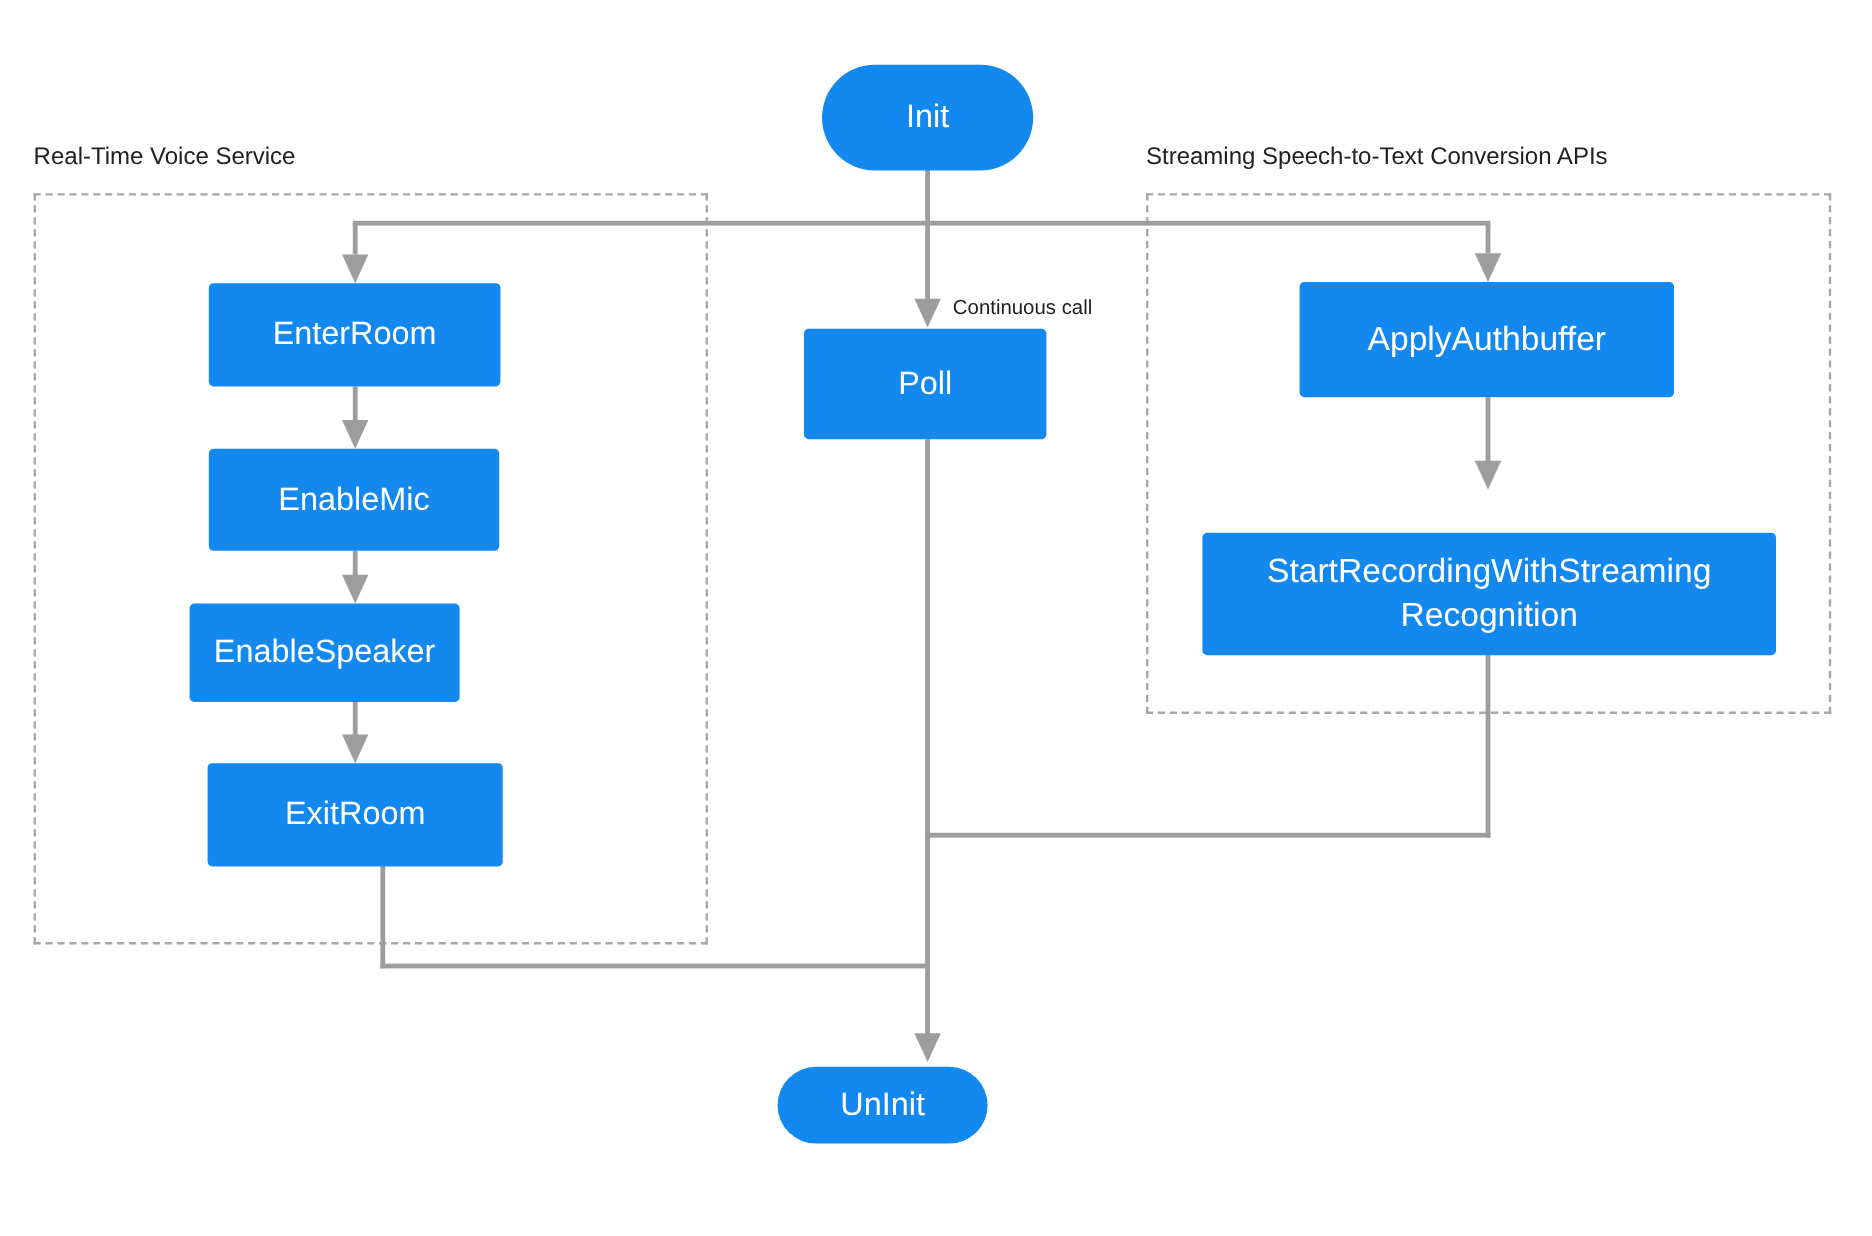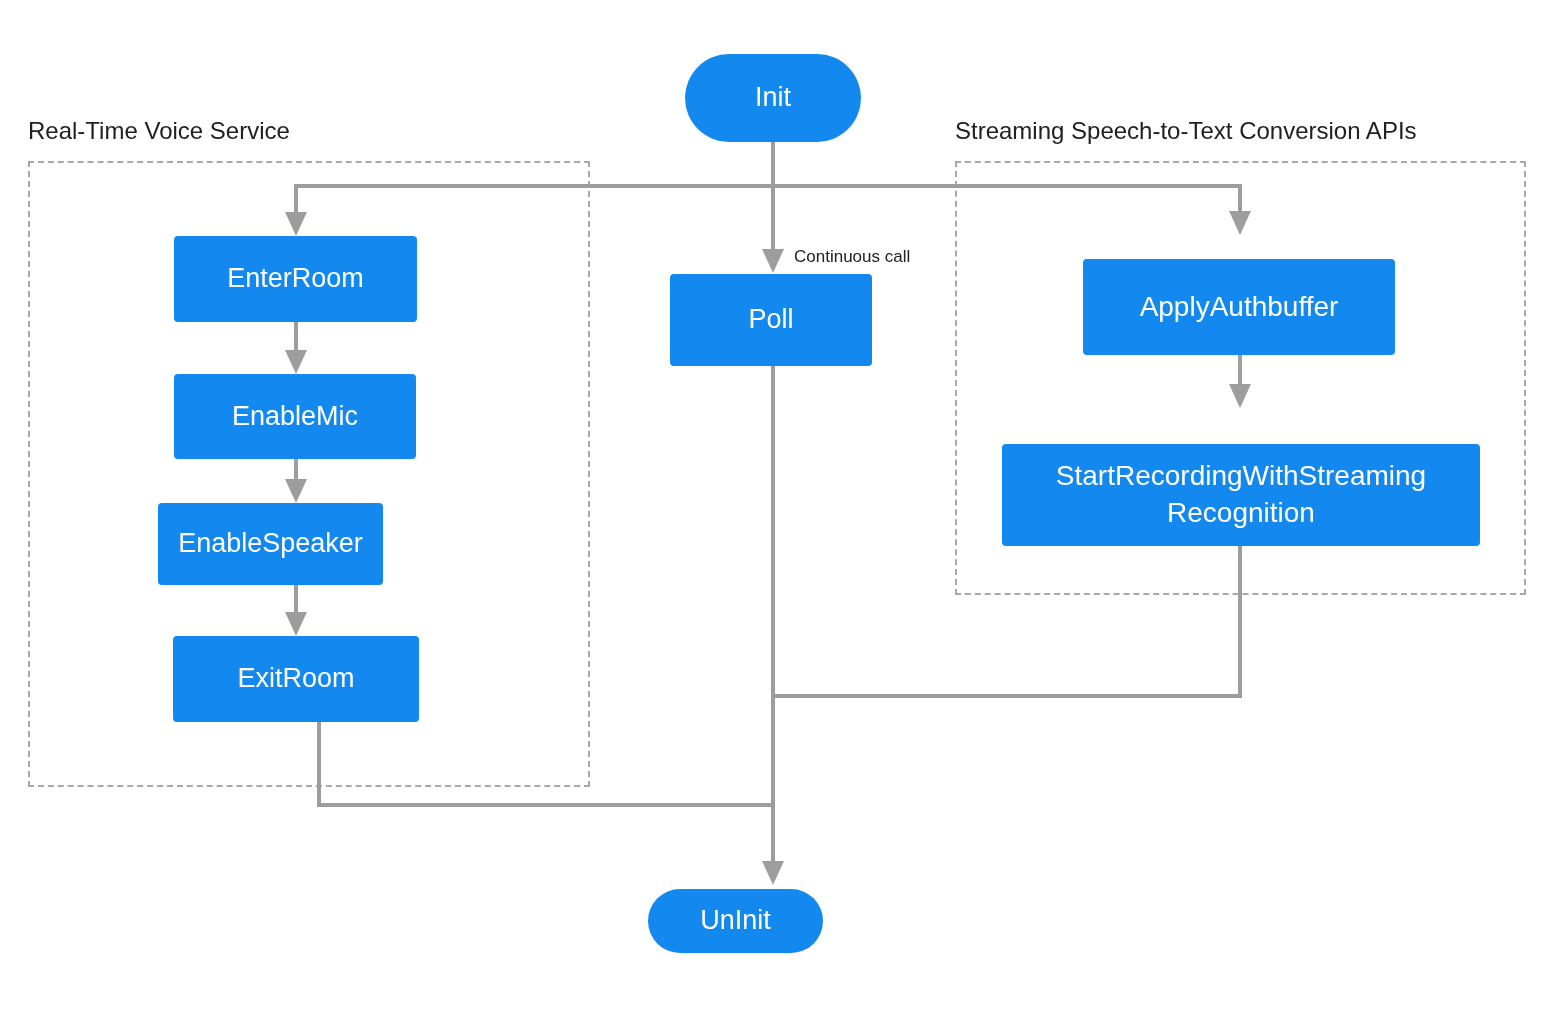--- a/index.html
+++ b/index.html
@@ -16,21 +16,21 @@
     position:relative;
     width:1560px;height:1030px;
     background:var(--bg);
     overflow:hidden;
     font-family:"Liberation Sans","DejaVu Sans",sans-serif;
   }
   
   .group{position:absolute;border:2px dashed var(--group-border);background:transparent;}
   .group-voice{left:28px;top:161px;width:562px;height:626px;}
   .group-stt{left:955px;top:161px;width:571px;height:434px;}
-  .group-title{position:absolute;font-size:24px;line-height:24px;color:var(--text);white-space:nowrap;}
+  .group-title{position:absolute;font-size:20px;line-height:24px;color:var(--text);white-space:nowrap;}
   .title-voice{left:28px;top:119px;}
   .title-stt{left:955px;top:119px;}
   
   .line{position:absolute;background:var(--connector);}
   .arrow{position:absolute;width:0;height:0;
     border-left:11px solid transparent;border-right:11px solid transparent;
     border-top:24px solid var(--connector);}
   .l-init-poll{left:771px;top:141px;width:4px;height:112px;}
   .l-top-h{left:294px;top:184px;width:948px;height:4px;}
   .l-top-left-v{left:294px;top:186px;width:4px;height:26px;}
@@ -61,21 +61,21 @@
     font-size:27px;line-height:1.32;
     border-radius:4px;text-align:left;
   }
   .pill{border-radius:44px;}
   .n-init{left:685px;top:54px;width:176px;height:88px;}
   .n-poll{left:670px;top:274px;width:202px;height:92px;}
   .n-enter{left:174px;top:236px;width:243px;height:86px;}
   .n-mic{left:174px;top:374px;width:242px;height:85px;}
   .n-speaker{left:158px;top:503px;width:225px;height:82px;}
   .n-exit{left:173px;top:636px;width:246px;height:86px;}
-  .n-apply{left:1083px;top:235px;width:312px;height:96px;font-size:28px;margin-top:24px;}
+  .n-apply{left:1083px;top:235px;width:312px;height:96px;font-size:28px;}
   .n-start{left:1002px;top:408px;width:478px;height:102px;font-size:28px;margin-top:36px;}
   .n-uninit{left:648px;top:889px;width:175px;height:64px;}
   
   .note{position:absolute;font-size:17px;line-height:20px;color:var(--text);white-space:nowrap;}
   .note-continuous{left:794px;top:247px;}
 </style>
 </head>
 <body>
 
 <div class="canvas">

